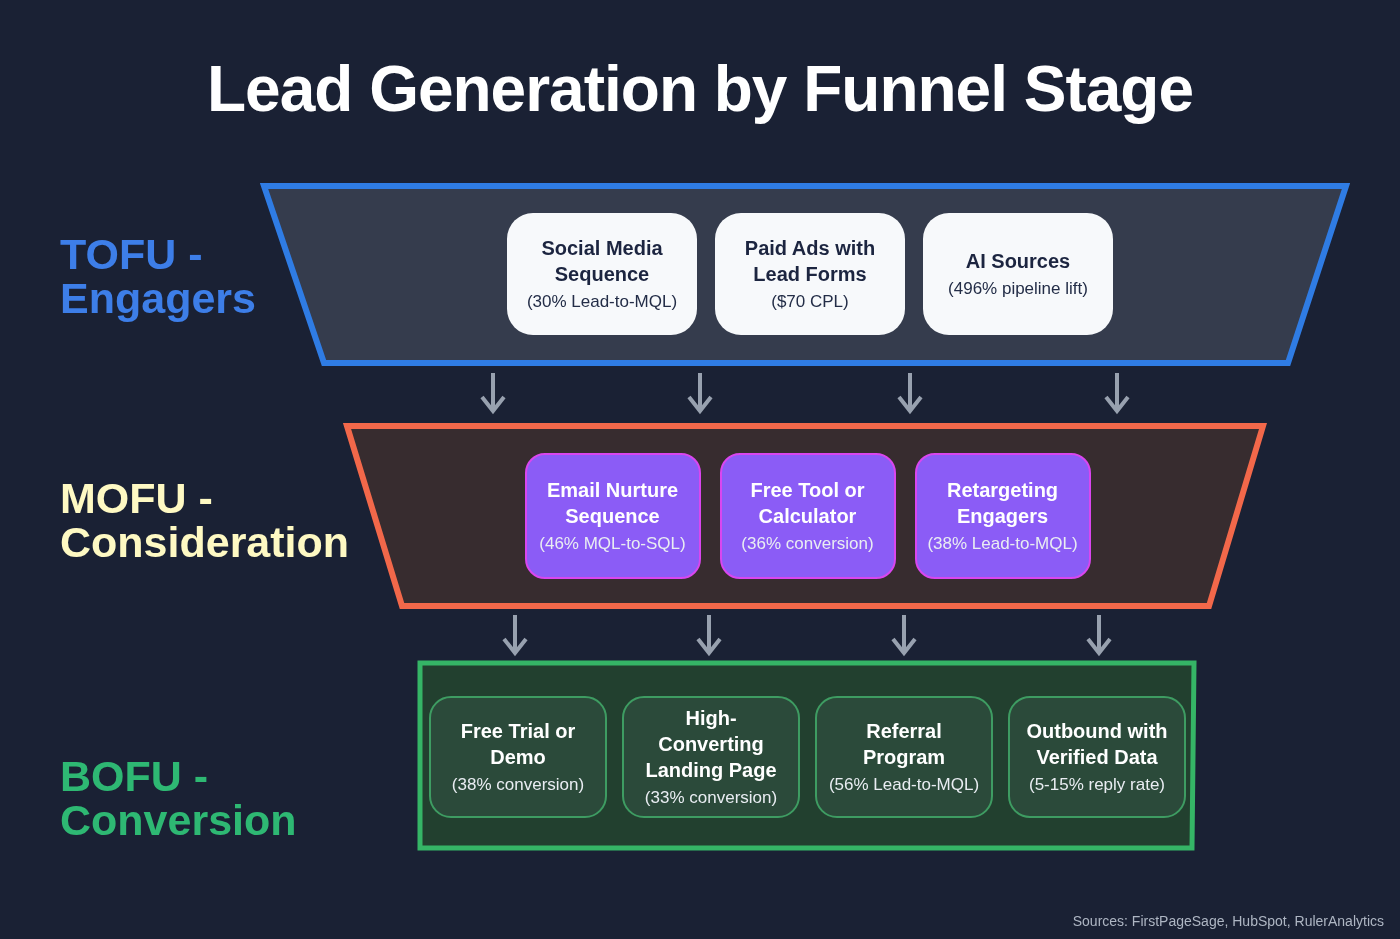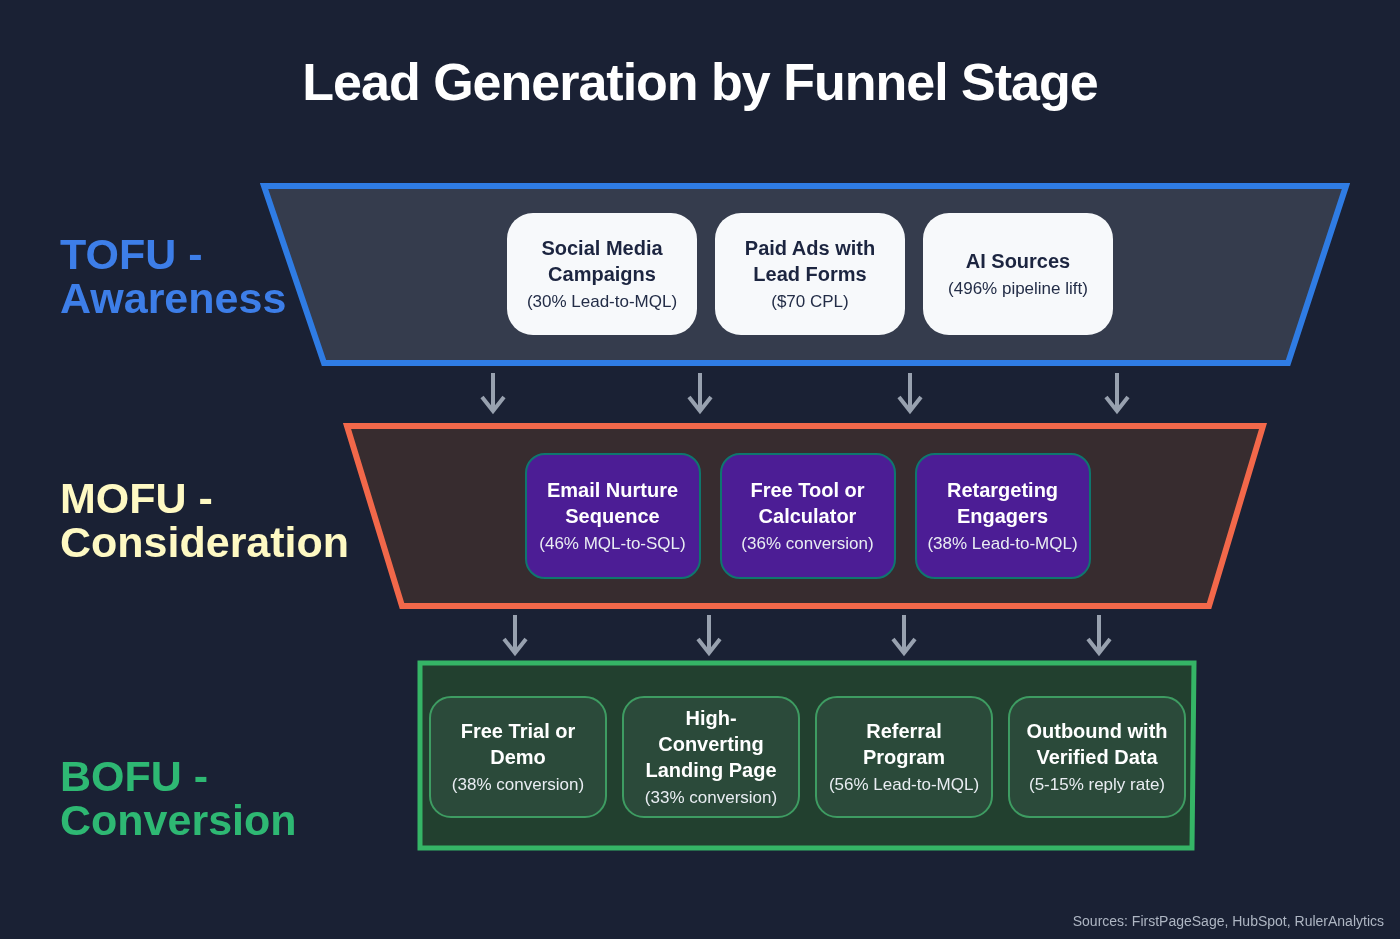--- a/index.html
+++ b/index.html
@@ -15,21 +15,21 @@
     background: #1a2134;
     overflow: hidden;
   }
   .page-title {
     position: absolute;
     top: 52px;
     left: 0;
     width: 100%;
     text-align: center;
     color: #ffffff;
-    font-size: 52px;
+    font-size: 64px;
     font-weight: bold;
     letter-spacing: -1px;
     margin: 0;
   }
   .stage-label {
     position: absolute;
     left: 60px;
     font-size: 43px;
     font-weight: bold;
     line-height: 44px;
@@ -63,22 +63,22 @@
     padding: 8px 10px;
   }
   .cards.tofu .card {
     width: 190px;
     background: #f7f9fb;
     border-radius: 26px;
     color: #1c2540;
   }
   .cards.mofu .card {
     width: 176px;
-    background: #4c1d95;
-    border: 2px solid #0f766e;
+    background: #8b5cf6;
+    border: 2px solid #d946ef;
     border-radius: 20px;
     color: #ffffff;
   }
   .cards.bofu .card {
     width: 178px;
     background: #2b4a3a;
     border: 2px solid #3e9c62;
     border-radius: 22px;
     color: #ffffff;
   }
@@ -110,37 +110,37 @@
 </style>
 </head>
 <body>
 
 <div class="canvas">
 
   <h1 class="page-title">Lead Generation by Funnel Stage</h1>
 
   <div class="stage-label tofu">
     <div>TOFU -</div>
-    <div>Awareness</div>
+    <div>Engagers</div>
   </div>
   <div class="stage-label mofu">
     <div>MOFU -</div>
     <div>Consideration</div>
   </div>
   <div class="stage-label bofu">
     <div>BOFU -</div>
     <div>Conversion</div>
   </div>
 
   <svg class="band tofu" width="1090" height="186">
     <polygon points="4,4 1086,4 1028,181 64,181" fill="#353c4d" stroke="#2f7ce4" stroke-width="6" stroke-linejoin="miter"></polygon>
   </svg>
   <div class="cards tofu">
     <div class="card">
-      <div class="card-title">Social Media Campaigns</div>
+      <div class="card-title">Social Media Sequence</div>
       <div class="card-metric">(30% Lead-to-MQL)</div>
     </div>
     <div class="card">
       <div class="card-title">Paid Ads with Lead Forms</div>
       <div class="card-metric">($70 CPL)</div>
     </div>
     <div class="card">
       <div class="card-title">AI Sources</div>
       <div class="card-metric">(496% pipeline lift)</div>
     </div>

